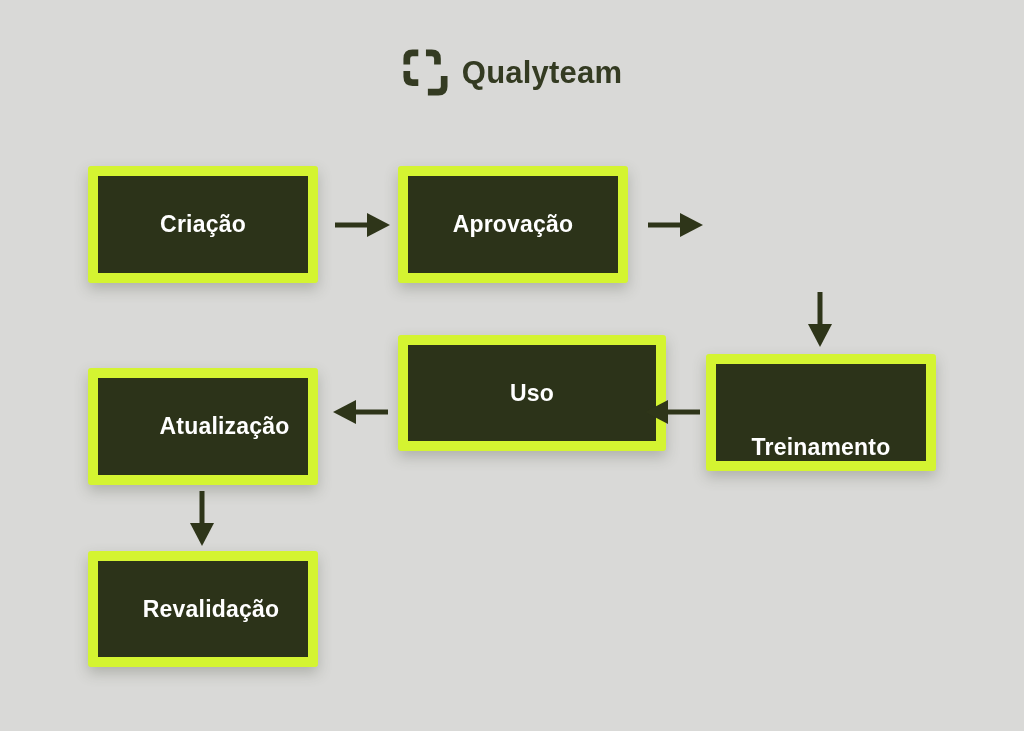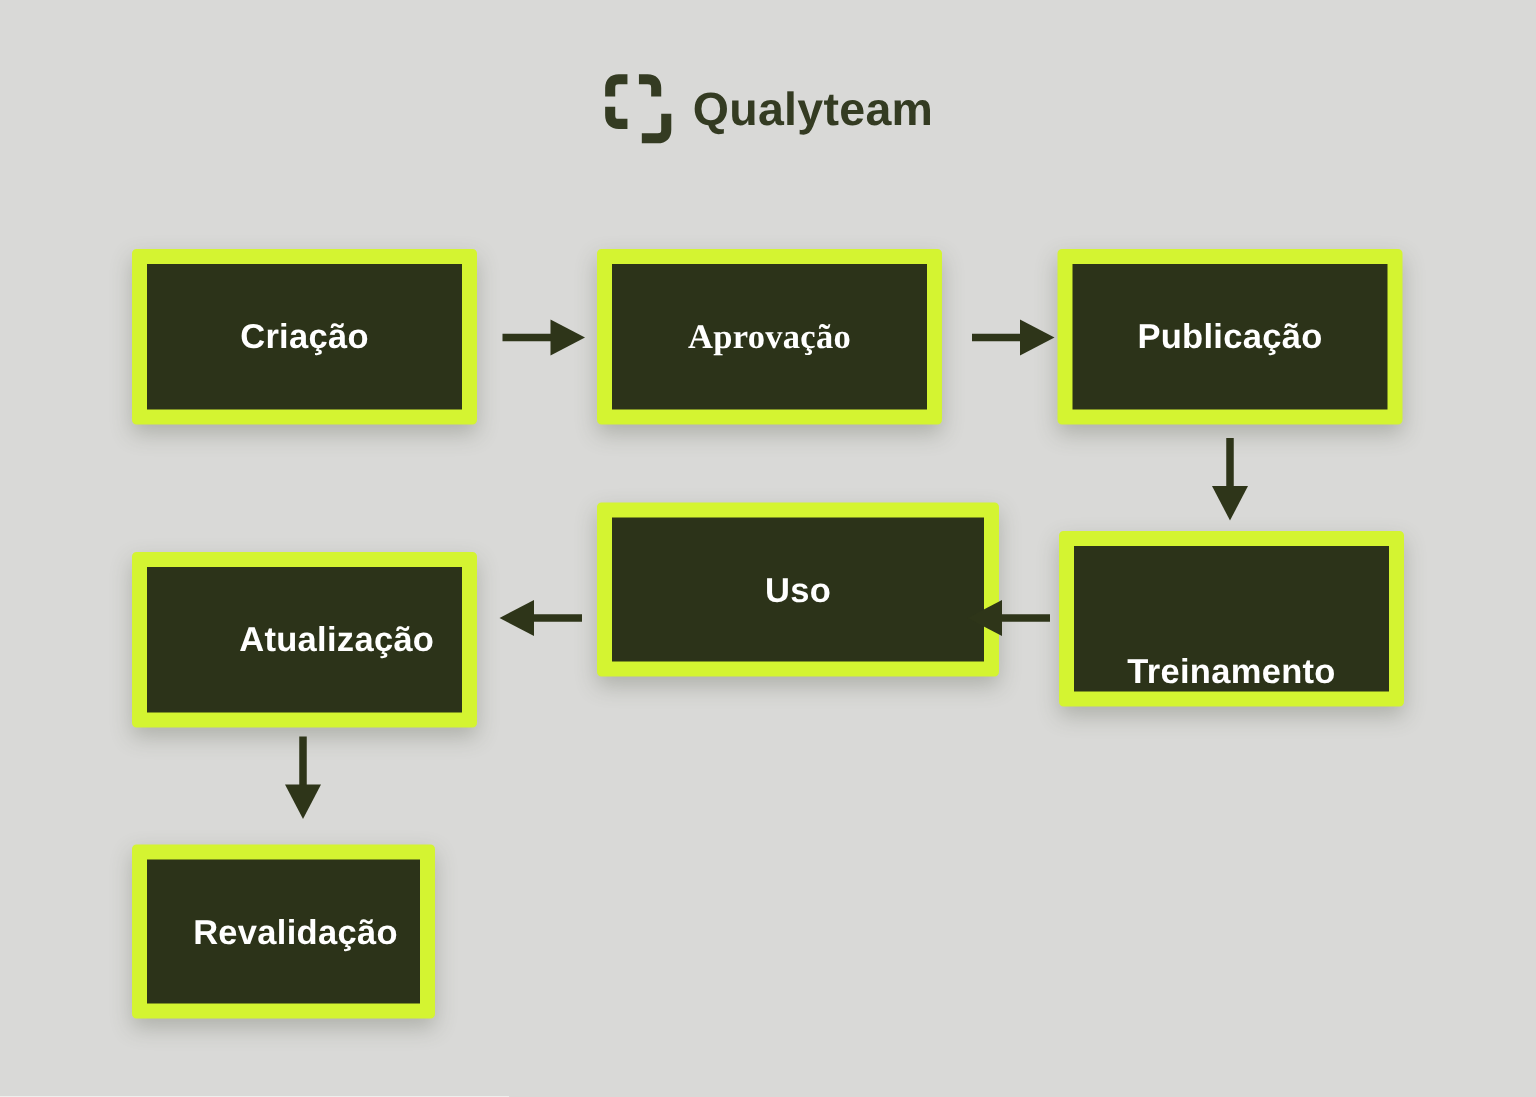--- a/index.html
+++ b/index.html
@@ -48,26 +48,26 @@
     box-shadow: 0 6px 14px rgba(80, 85, 70, 0.30);
   }
   .node span {
     color: #ffffff;
     font-size: 23px;
     font-weight: 700;
     letter-spacing: 0.2px;
   }
 
   .n-criacao      { left:  88px; top: 166px; width: 230px; height: 117px; }
-  .n-aprovacao    { left: 398px; top: 166px; width: 230px; height: 117px; font-family: Liberation Serif, serif; }
+  .n-aprovacao    { left: 398px; top: 166px; width: 230px; height: 117px; }
   .n-publicacao   { left: 705px; top: 166px; width: 230px; height: 117px; }
   .n-treinamento  { left: 706px; top: 354px; width: 230px; height: 117px; align-items: flex-end; }
   .n-uso          { left: 398px; top: 335px; width: 268px; height: 116px; }
   .n-atualizacao  { left:  88px; top: 368px; width: 230px; height: 117px; padding-left: 43px; }
-  .n-revalidacao  { left:  88px; top: 563px; width: 202px; height: 116px; padding-left: 16px; }
+  .n-revalidacao  { left:  88px; top: 551px; width: 230px; height: 116px; padding-left: 16px; }
 
   
   .arrow { position: absolute; }
   .arrow svg { display: block; }
 
   .a1 { left: 333px; top: 211px; } 
   .a2 { left: 646px; top: 211px; } 
   .a3 { left: 806px; top: 290px; } 
   .a4 { left: 644px; top: 398px; } 
   .a5 { left: 332px; top: 398px; } 
@@ -88,23 +88,20 @@
       </svg>
     </span>
     <span class="logo-text">Qualyteam</span>
   </div>
 
   <div class="node n-criacao">
     <span>Criação</span>
   </div>
   <div class="node n-aprovacao">
     <span>Aprovação</span>
-  </div>
-  <div class="node n-publicacao">
-    <span>Publicação</span>
   </div>
   <div class="node n-treinamento">
     <span>Treinamento</span>
   </div>
   <div class="node n-uso">
     <span>Uso</span>
   </div>
   <div class="node n-atualizacao">
     <span>Atualização</span>
   </div>

